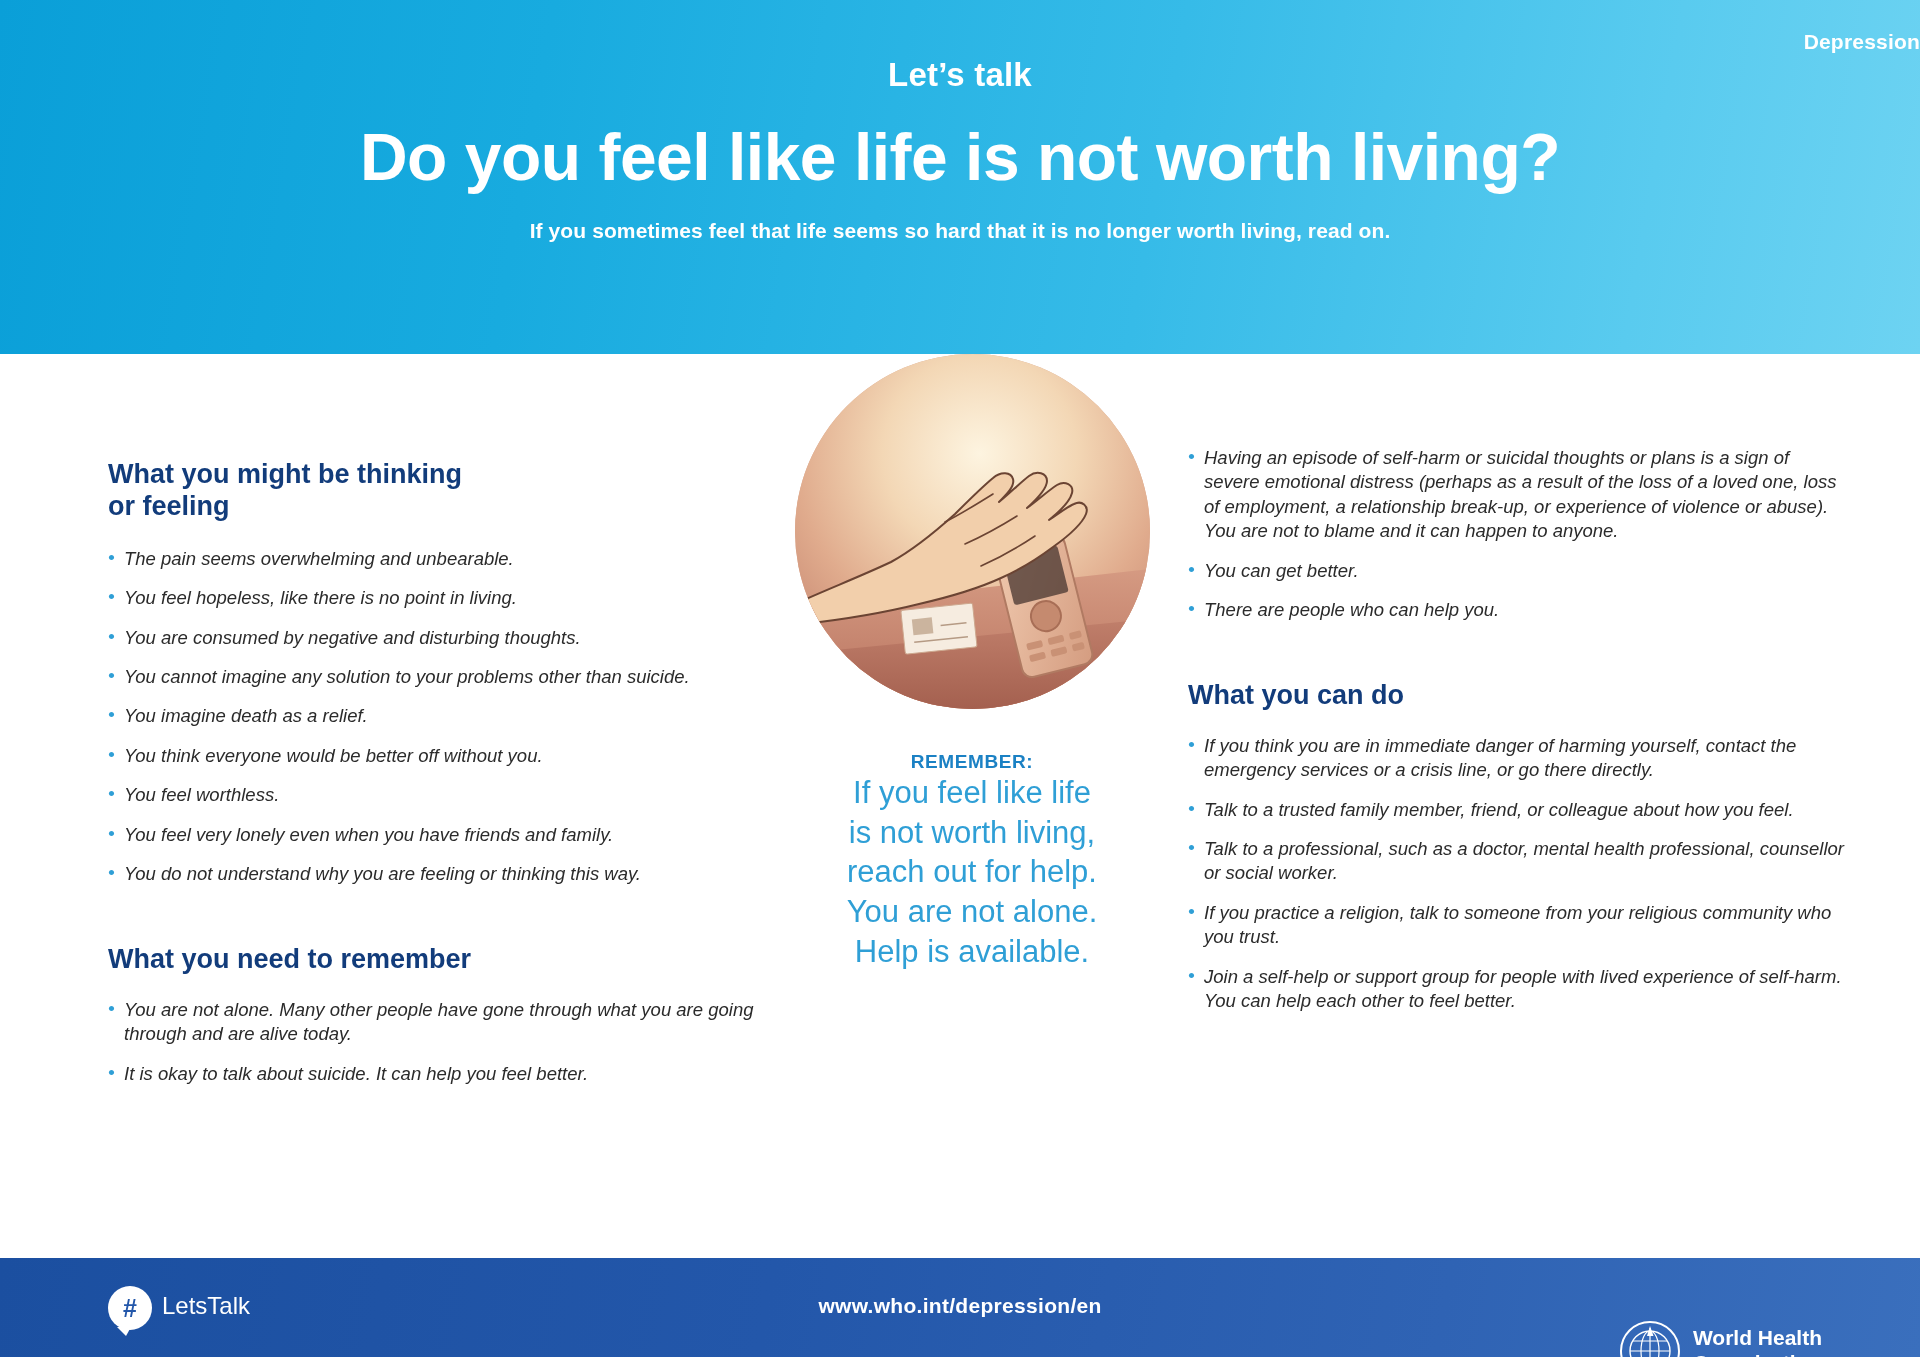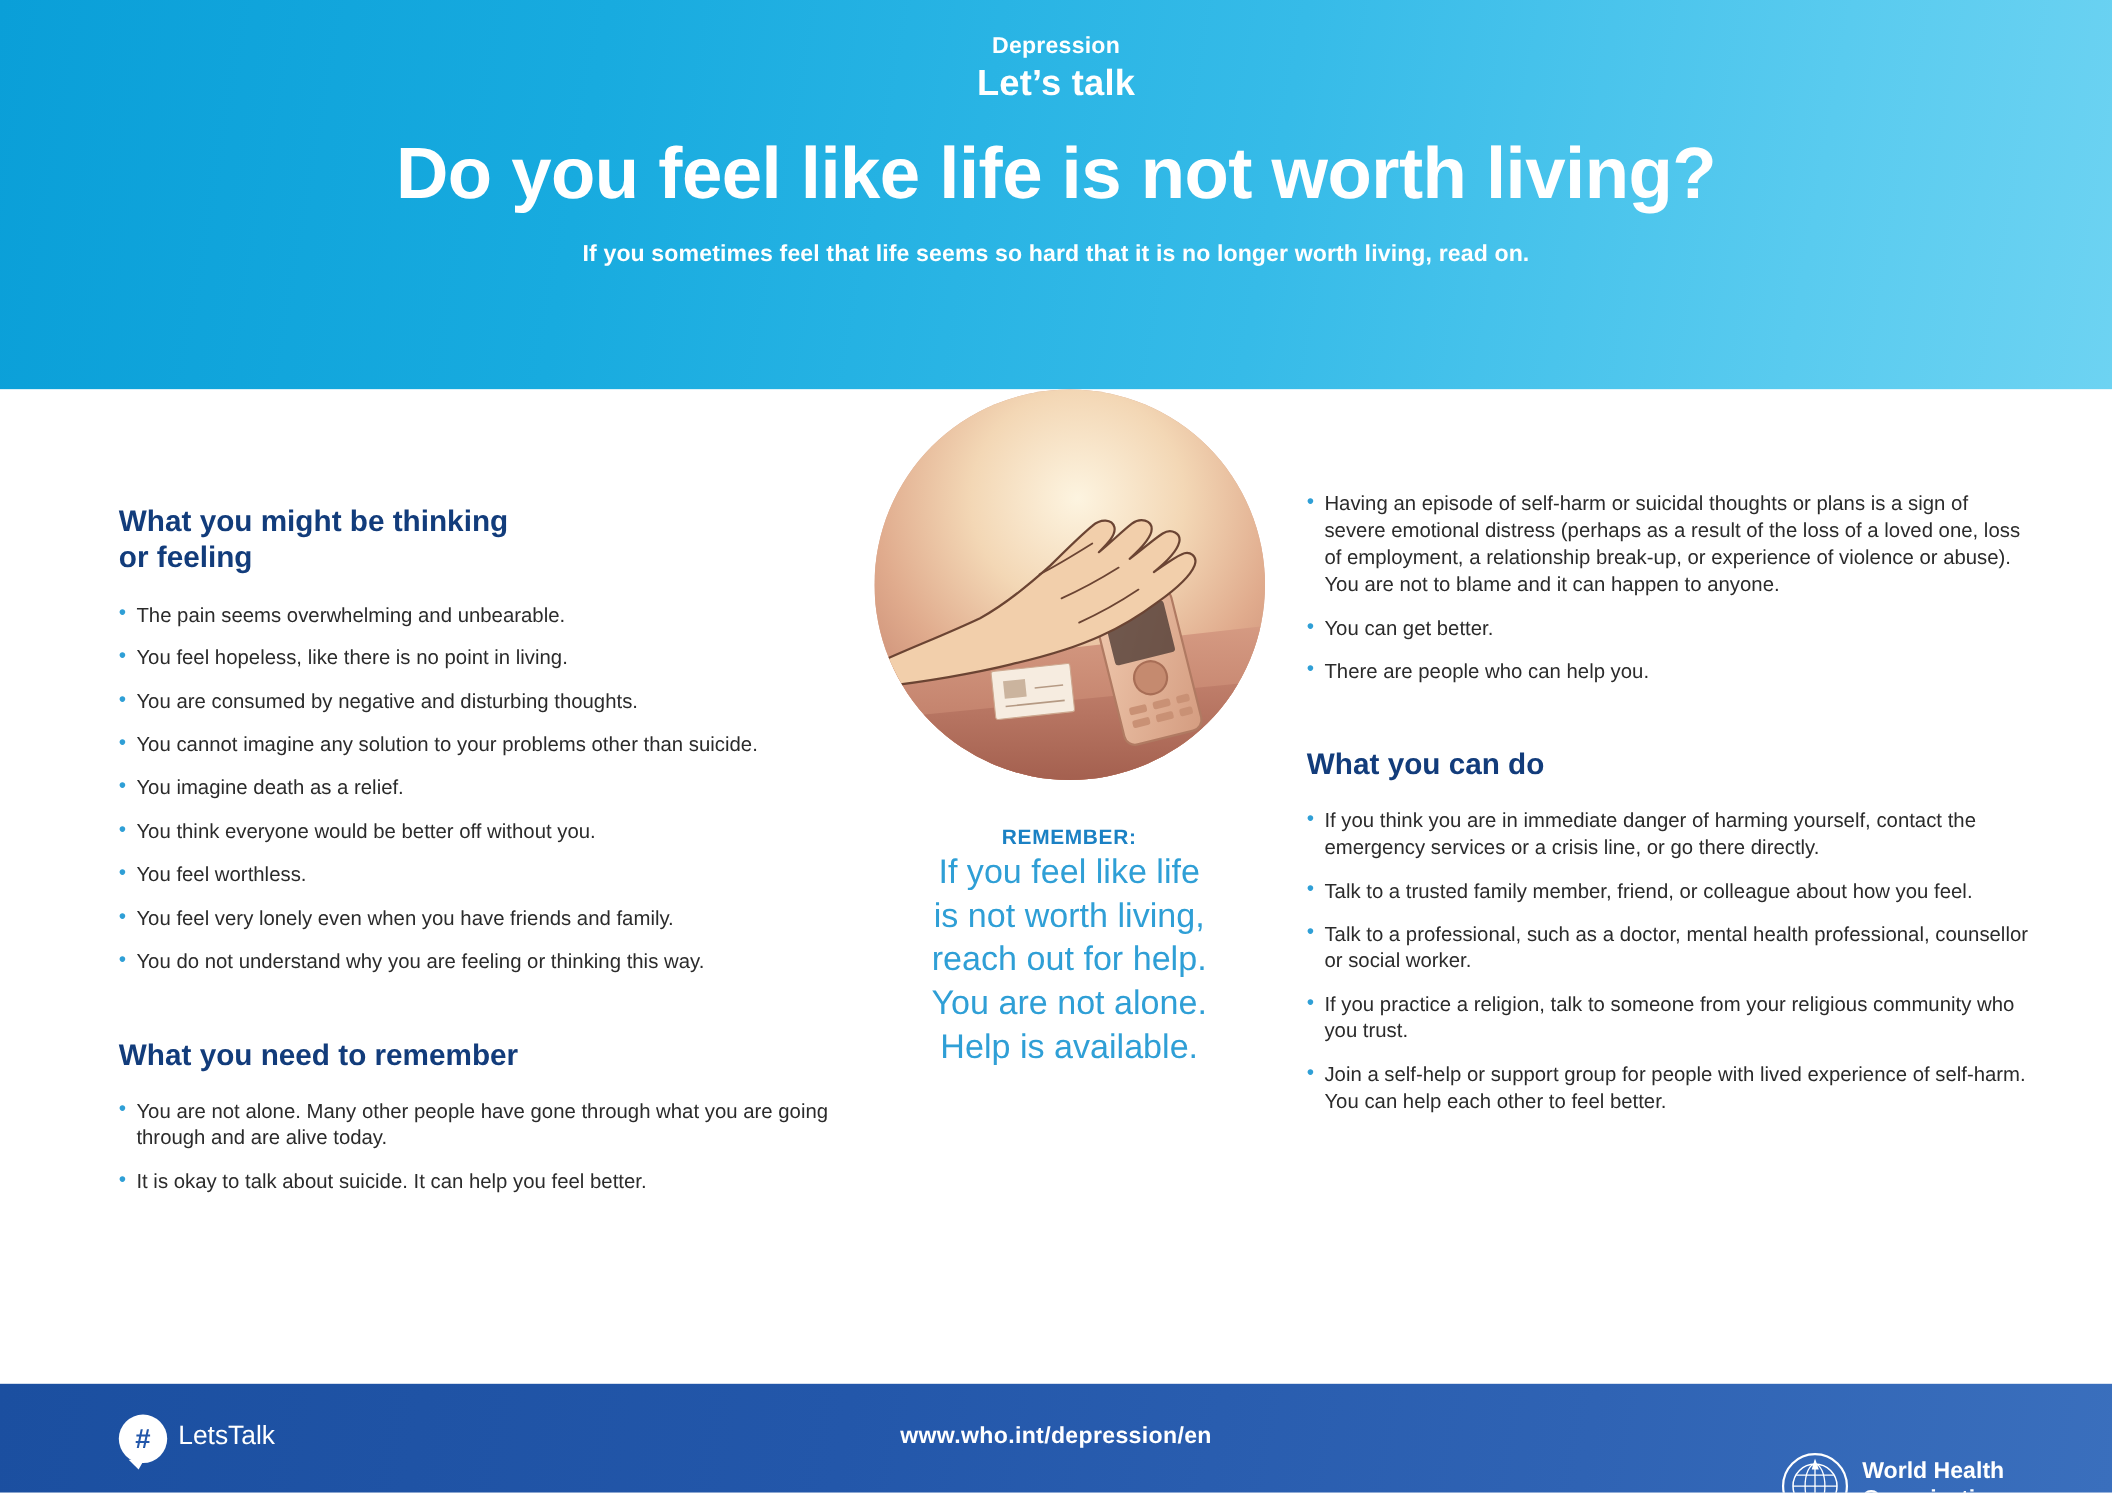--- a/index.html
+++ b/index.html
@@ -25,20 +25,21 @@
     background: linear-gradient(100deg, #0a9fd8 0%, #18abdf 28%, #36bbe8 60%, #59cbef 85%, #6dd3f2 100%);
     text-align: center;
     padding-top: 30px;
   }
   .brand-small {
     color: #ffffff;
     font-size: 21px;
     font-weight: bold;
     letter-spacing: .2px;
     line-height: 1.15;
+    text-align: right;
   }
   .brand-big {
     color: #ffffff;
     font-size: 33px;
     font-weight: bold;
     letter-spacing: .2px;
     line-height: 1.25;
     margin-bottom: 28px;
   }
   .headline {
@@ -86,21 +87,21 @@
 
   h2.section-title {
     color: #123c7b;
     font-size: 27px;
     font-weight: bold;
     line-height: 1.2;
     margin-bottom: 24px;
   }
   h2.section-title.tight { margin-bottom: 22px; }
 
-  ul.bullets { list-style: none; }
+  ul.bullets { list-style: none; font-style: italic; }
   ul.bullets li {
     position: relative;
     padding-left: 16px;
     color: #2b2b2b;
     font-size: 18.5px;
     line-height: 1.32;
     margin-bottom: 15px;
   }
   ul.bullets li::before {
     content: "•";

